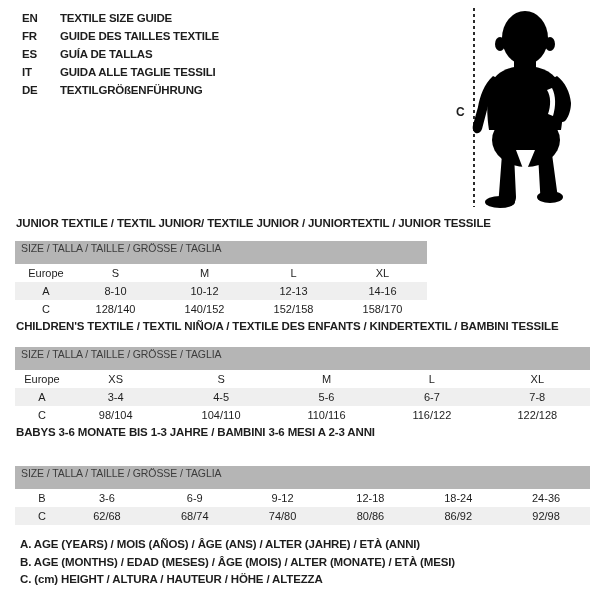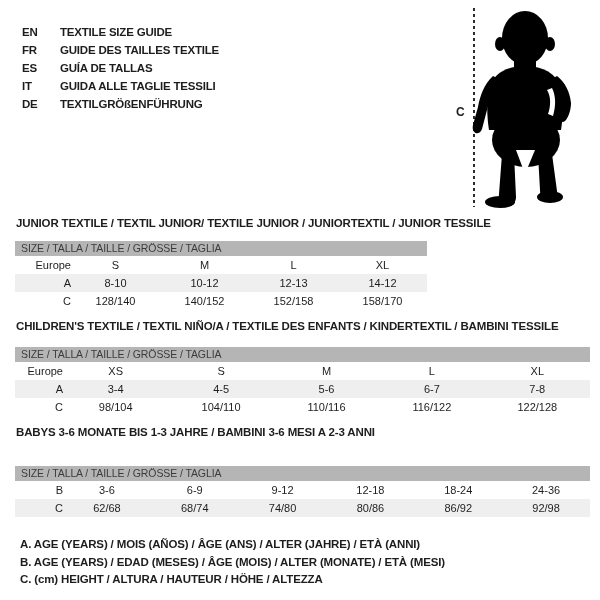--- a/index.html
+++ b/index.html
@@ -12,21 +12,21 @@
   }
   * { margin: 0; padding: 0; box-sizing: border-box; }
   html, body { background: var(--bg); }
   body {
     width: 600px; height: 600px; position: relative; overflow: hidden;
     font-family: "Liberation Sans", sans-serif;
     color: var(--ink);
   }
 
   
-  .lang-list { position: absolute; left: 22px; top: 23px; }
+  .lang-list { position: absolute; left: 22px; top: 9px; }
   .lang-row { display: flex; height: 18px; align-items: center; }
   .lang-code, .lang-label {
     font-weight: bold; font-size: 11.5px; letter-spacing: -0.2px; white-space: nowrap;
   }
   .lang-code { width: 38px; }
 
   
   .height-line {
     position: absolute; left: 473px; top: 8px; width: 2px; height: 199px;
     background: repeating-linear-gradient(to bottom, #2b2b2b 0 3px, transparent 3px 6px);
@@ -48,30 +48,30 @@
   #children-title { top: 318px; text-align: right; }
   #babies-title   { top: 424px; }
 
   
   .size-table { position: absolute; left: 15px; }
   #junior-table   { top: 241px; width: 412px; }
   #children-table { top: 347px; width: 575px; }
   #babies-table   { top: 466px; width: 575px; }
 
   .hdr {
-    background: var(--hdr); height: 15px; line-height: 15px;
+    background: var(--hdr); height: 23px; line-height: 15px;
     padding-left: 6px; font-size: 10.5px; color: var(--hdr-ink);
     letter-spacing: -0.1px; white-space: nowrap; overflow: hidden;
   }
   .trow { display: grid; height: 18px; align-items: center; font-size: 11px; }
   .cols4 { grid-template-columns: 56px repeat(4, 1fr); }
   .cols5 { grid-template-columns: 48px repeat(5, 1fr); }
   .cols6 { grid-template-columns: 48px repeat(6, 1fr); }
   .trow.shaded { background: var(--shade); }
-  .lbl { text-align: right; padding-left: 6px; white-space: nowrap; }
+  .lbl { text-align: center; padding-left: 6px; white-space: nowrap; }
   .cell { text-align: center; white-space: nowrap; }
 
   
   .footnotes { position: absolute; left: 20px; top: 536px; }
   .footnote {
     font-weight: bold; font-size: 11.5px; letter-spacing: -0.15px;
     line-height: 17.5px; white-space: nowrap;
   }
 </style>
 </head>
@@ -128,21 +128,21 @@
     <span class="cell">S</span>
     <span class="cell">M</span>
     <span class="cell">L</span>
     <span class="cell">XL</span>
   </div>
   <div class="trow cols4 shaded">
     <span class="lbl">A</span>
     <span class="cell">8-10</span>
     <span class="cell">10-12</span>
     <span class="cell">12-13</span>
-    <span class="cell">14-12</span>
+    <span class="cell">14-16</span>
   </div>
   <div class="trow cols4">
     <span class="lbl">C</span>
     <span class="cell">128/140</span>
     <span class="cell">140/152</span>
     <span class="cell">152/158</span>
     <span class="cell">158/170</span>
   </div>
 </div>
 
@@ -195,15 +195,15 @@
     <span class="cell">68/74</span>
     <span class="cell">74/80</span>
     <span class="cell">80/86</span>
     <span class="cell">86/92</span>
     <span class="cell">92/98</span>
   </div>
 </div>
 
 <div class="footnotes">
   <div class="footnote">A. AGE (YEARS) / MOIS (AÑOS) / ÂGE (ANS) / ALTER (JAHRE) / ETÀ (ANNI)</div>
-  <div class="footnote">B. AGE (YEARS) / EDAD (MESES) / ÂGE (MOIS) / ALTER (MONATE) / ETÀ (MESI)</div>
+  <div class="footnote">B. AGE (MONTHS) / EDAD (MESES) / ÂGE (MOIS) / ALTER (MONATE) / ETÀ (MESI)</div>
   <div class="footnote">C. (cm) HEIGHT / ALTURA / HAUTEUR / HÖHE / ALTEZZA</div>
 </div>
 
 </body></html>

